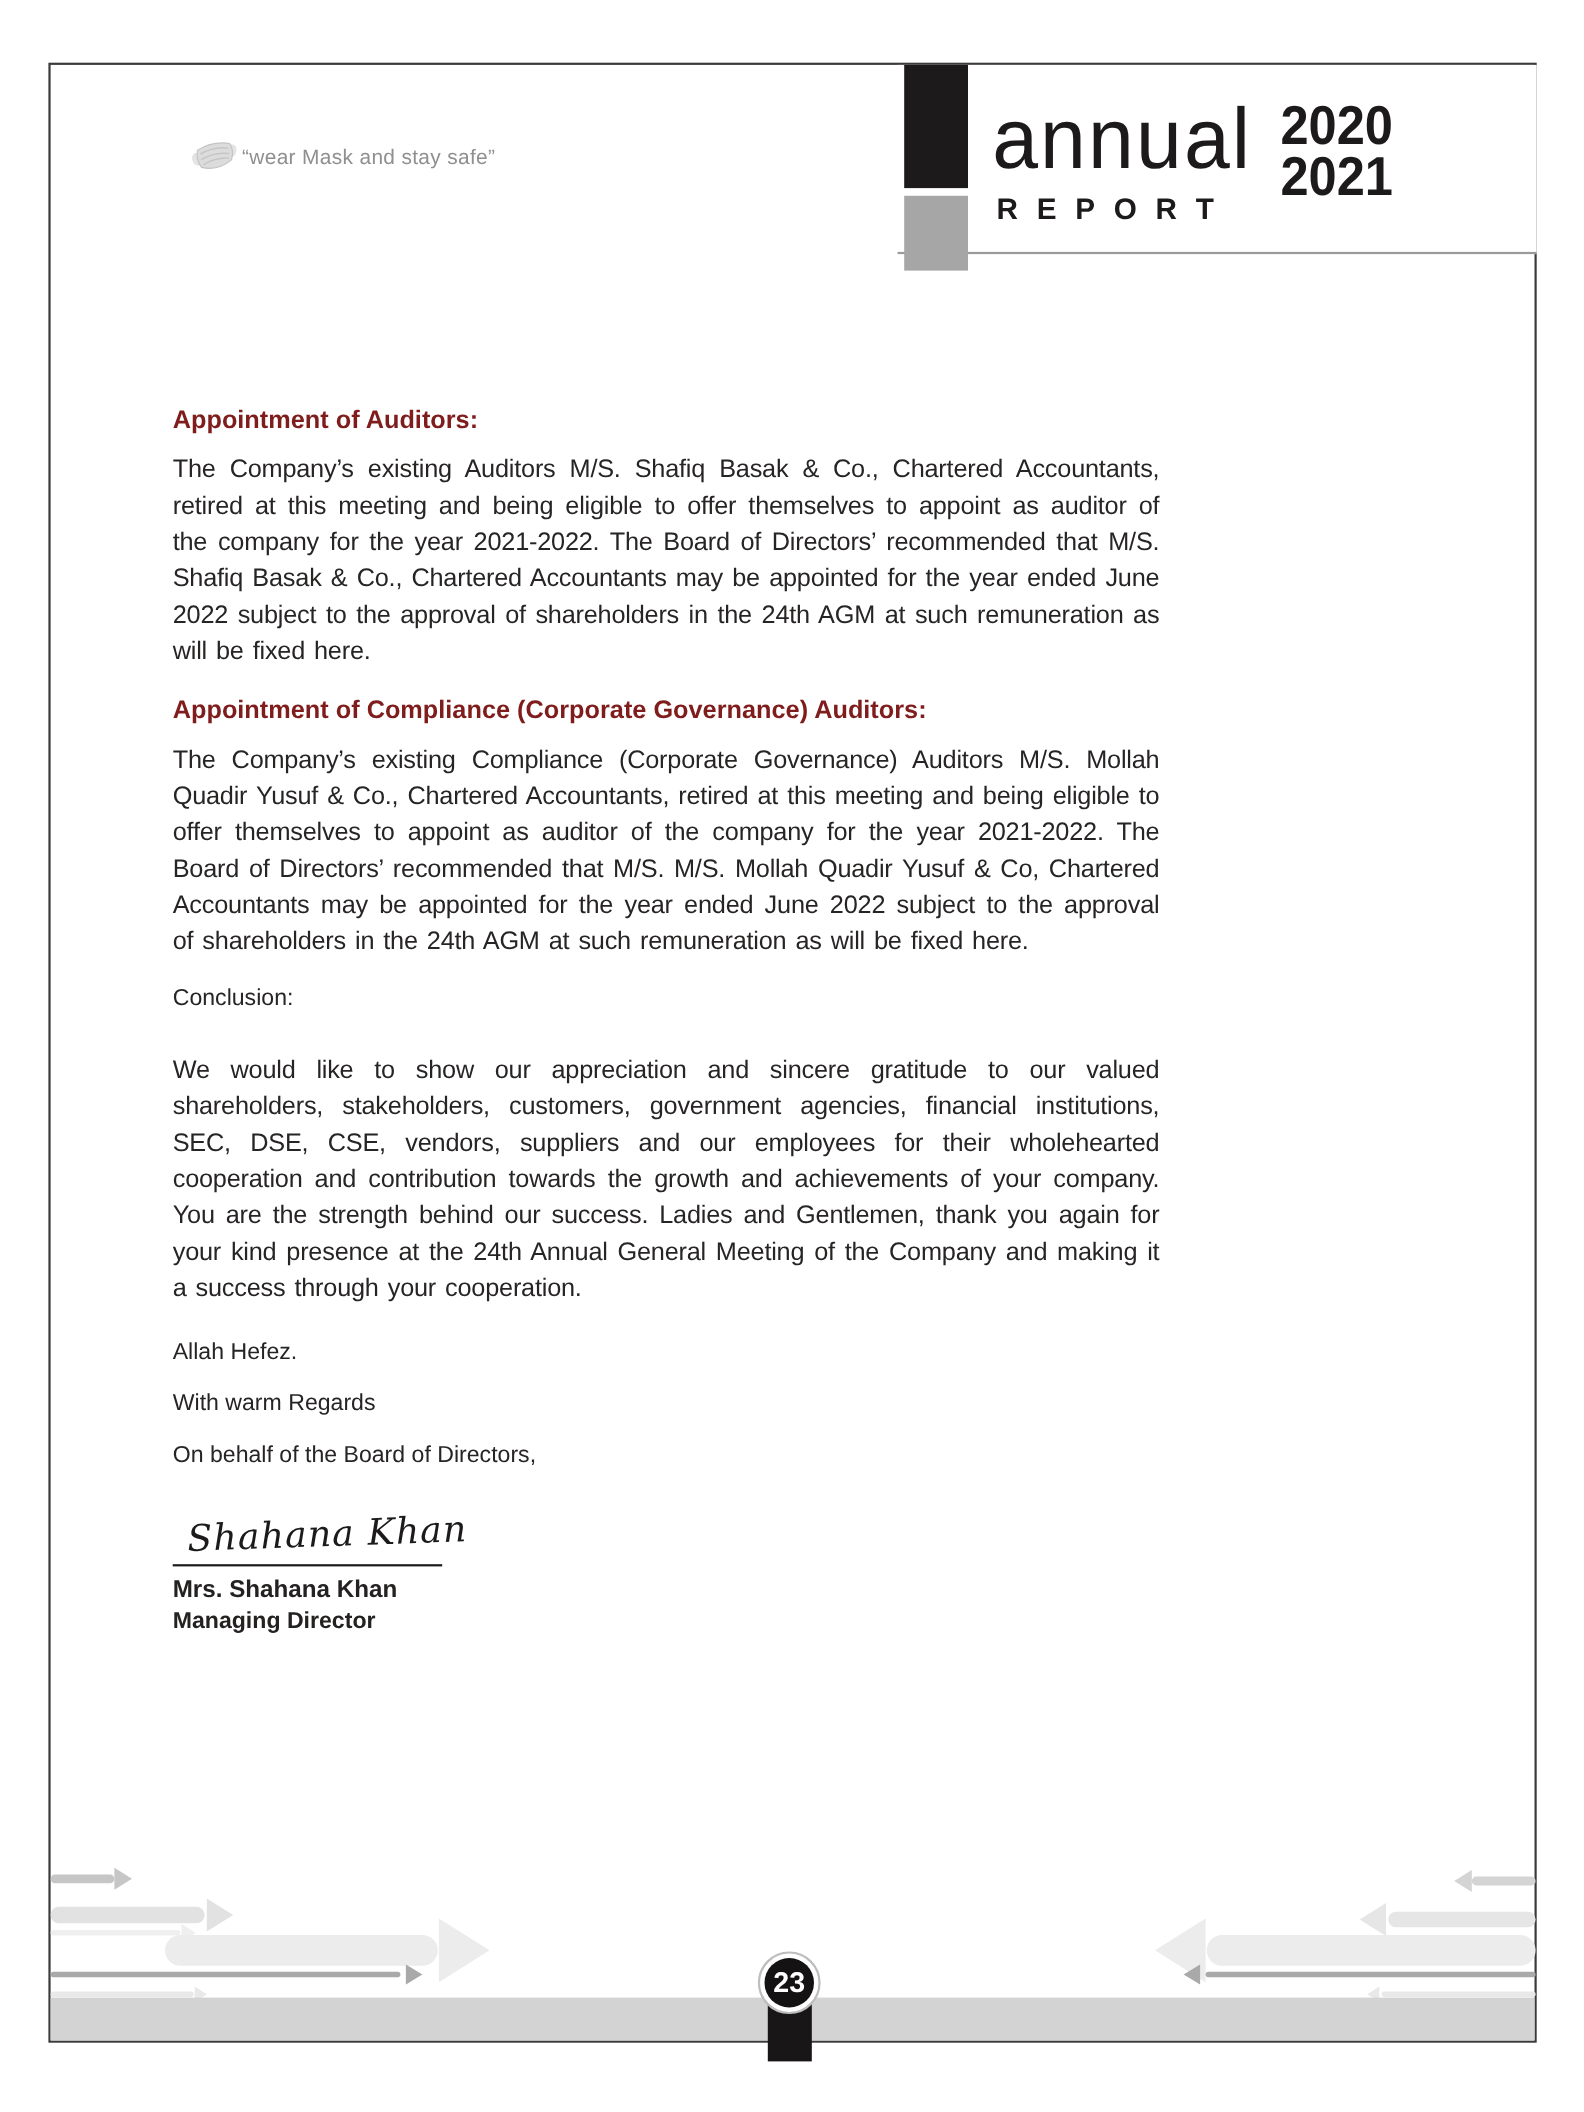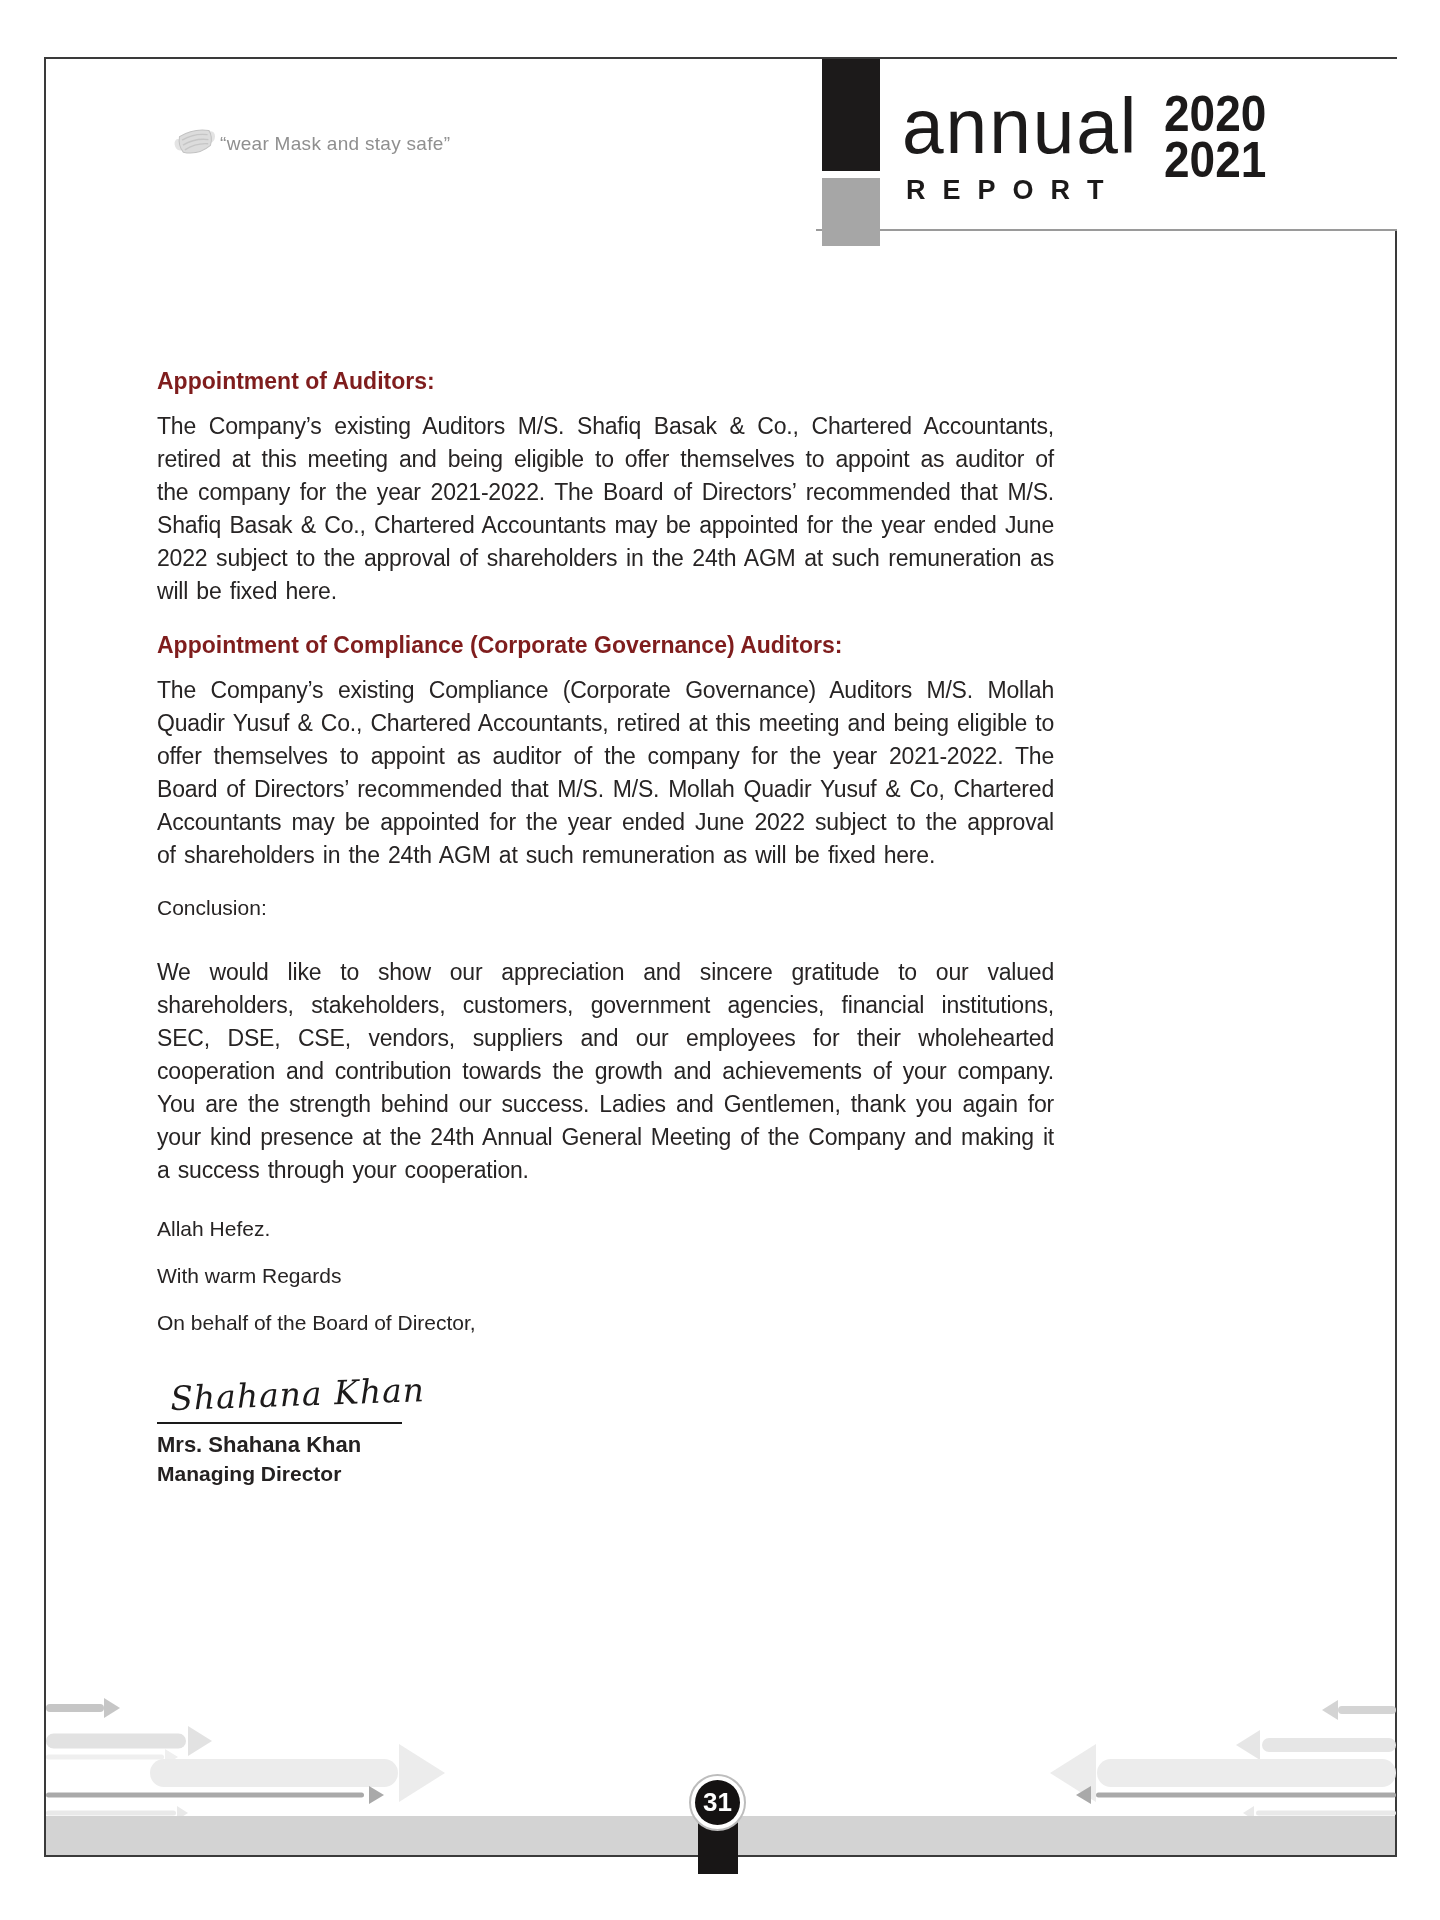--- a/index.html
+++ b/index.html
@@ -117,21 +117,21 @@
     <p class="para">The Company’s existing Auditors M/S. Shafiq Basak &amp; Co., Chartered Accountants, retired at this meeting and being eligible to offer themselves to appoint as auditor of the company for the year 2021-2022. The Board of Directors’ recommended that M/S. Shafiq Basak &amp; Co., Chartered Accountants may be appointed for the year ended June 2022 subject to the approval of shareholders in the 24th AGM at such remuneration as will be fixed here.</p>
 
     <div class="sec-heading sec2">Appointment of Compliance (Corporate Governance) Auditors:</div>
     <p class="para">The Company’s existing Compliance (Corporate Governance) Auditors M/S. Mollah Quadir Yusuf &amp; Co., Chartered Accountants, retired at this meeting and being eligible to offer themselves to appoint as auditor of the company for the year 2021-2022. The Board of Directors’ recommended that M/S. M/S. Mollah Quadir Yusuf &amp; Co, Chartered Accountants may be appointed for the year ended June 2022 subject to the approval of shareholders in the 24th AGM at such remuneration as will be fixed here.</p>
 
     <div class="conclusion-label">Conclusion:</div>
     <p class="para">We would like to show our appreciation and sincere gratitude to our valued shareholders, stakeholders, customers, government agencies, financial institutions, SEC, DSE, CSE, vendors, suppliers and our employees for their wholehearted cooperation and contribution towards the growth and achievements of your company. You are the strength behind our success. Ladies and Gentlemen, thank you again for your kind presence at the 24th Annual General Meeting of the Company and making it a success through your cooperation.</p>
 
     <div class="closing-line" style="margin-top:30px;">Allah Hefez.</div>
     <div class="closing-line">With warm Regards</div>
-    <div class="closing-line">On behalf of the Board of Director,</div>
+    <div class="closing-line">On behalf of the Board of Directors,</div>
 
     <div class="sig-block">
       <span class="sig-script">Shahana Khan</span>
       <div class="sig-rule"></div>
       <div class="sig-name">Mrs. Shahana Khan</div>
       <div class="sig-title">Managing Director</div>
     </div>
   </div>
 
   <div class="arr r" style="left:46px; top:1698px; width:74px; height:20px;">
@@ -176,16 +176,16 @@
     <div class="head" style="border-width:9px 15px 9px 0; border-color:transparent #a9a9a9 transparent transparent;"></div>
   </div>
   <div class="arr l" style="left:1243px; top:1806px; width:153px; height:14px;">
     <div class="shaft" style="width:140px; height:5px; background:#e9e9e9;"></div>
     <div class="head" style="border-width:7px 11px 7px 0; border-color:transparent #e9e9e9 transparent transparent;"></div>
   </div>
 
   <div class="band"></div>
   <div class="bottom-tab"></div>
   <div class="page-badge">
-    <div class="inner">31</div>
+    <div class="inner">23</div>
   </div>
 
 </div>
 
 </body></html>

